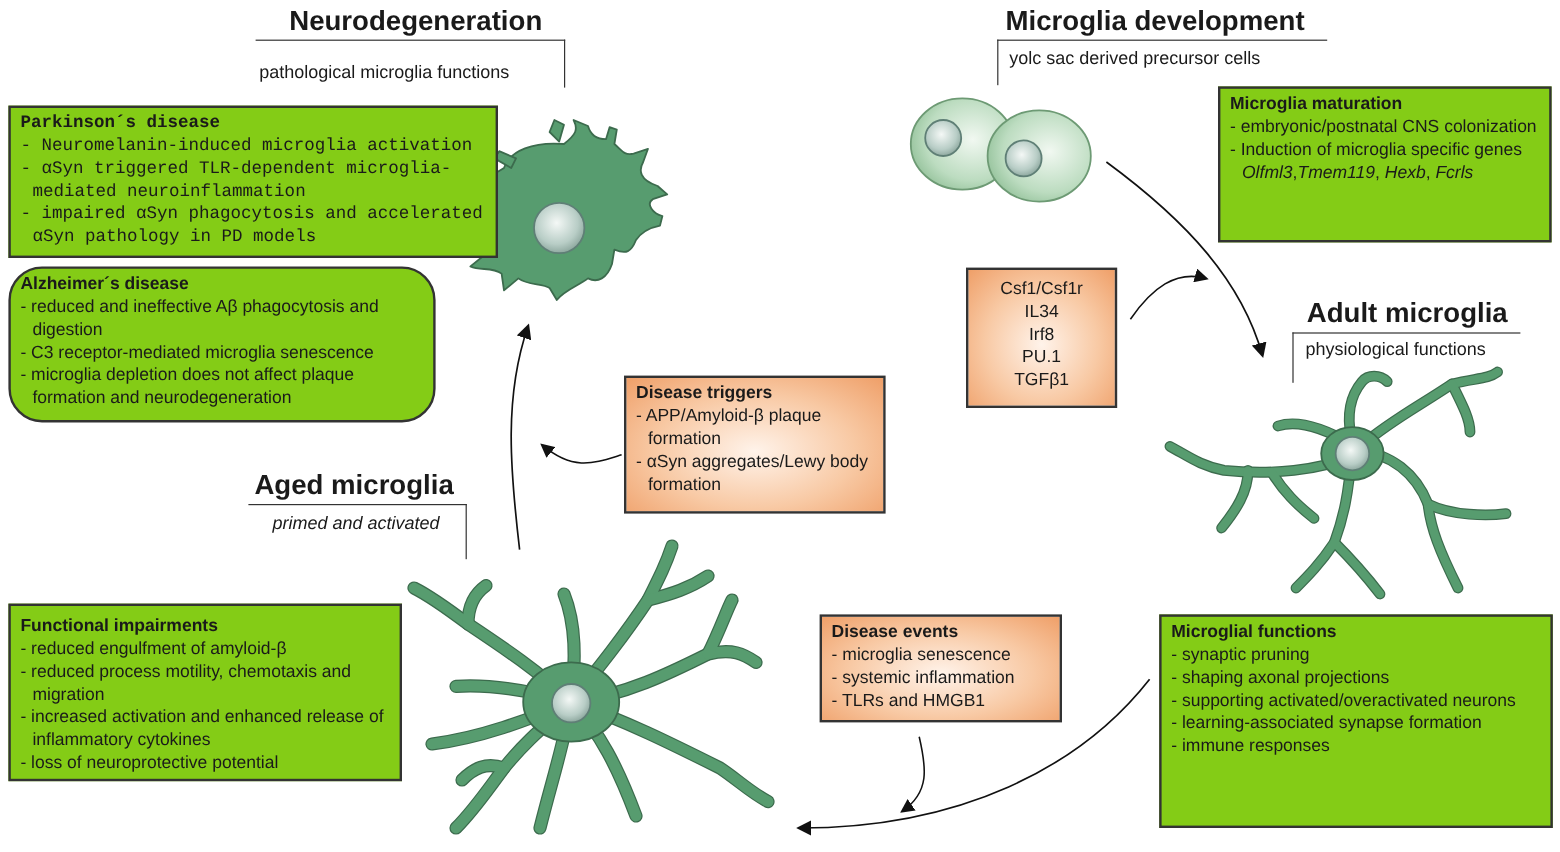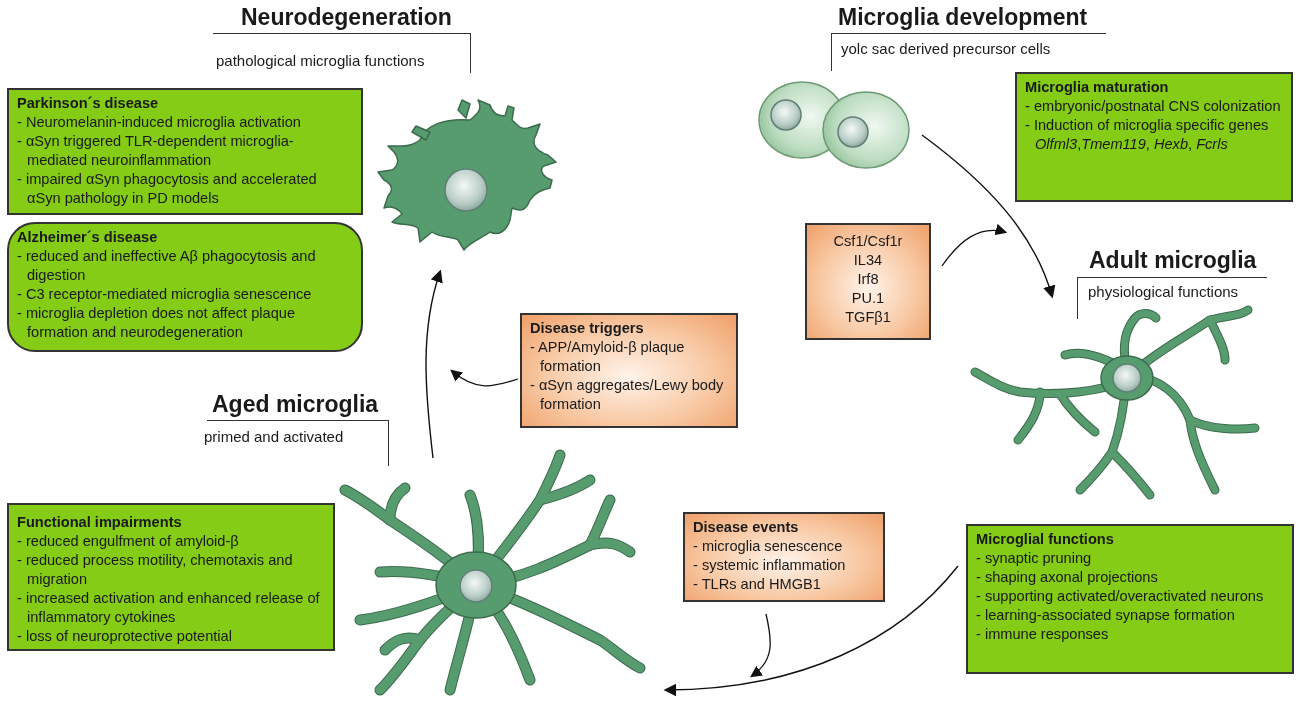--- a/index.html
+++ b/index.html
@@ -142,23 +142,23 @@
 <div class="abs section-sub" style="left:841px; top:40px;">yolc sac derived precursor cells</div>
 
 <div class="abs section-title" style="left:1089px; top:247px;">Adult microglia</div>
 <div class="hline" style="left:1077px; top:277px; width:190px;"></div>
 <div class="vline" style="left:1077px; top:277px; height:42px;"></div>
 <div class="abs section-sub" style="left:1088px; top:283px;">physiological functions</div>
 
 <div class="abs section-title" style="left:212px; top:391px;">Aged microglia</div>
 <div class="hline" style="left:207px; top:420px; width:182px;"></div>
 <div class="vline" style="left:388px; top:420px; height:46px;"></div>
-<div class="abs section-sub" style="left:204px; top:428px;">primed and activated</div>
-
-<div class="box grey" style="left:7px; top:88px; width:356px; height:127px;">
+<div class="abs section-sub" style="left:227px; top:428px;font-style:italic;">primed and activated</div>
+
+<div class="box grey" style="left:7px; top:88px; width:408px; height:127px;font-family:Liberation Mono, monospace;">
   <div class="bh">Parkinson´s disease</div>
   <div class="li">- Neuromelanin-induced microglia activation</div>
   <div class="li">- αSyn triggered TLR-dependent microglia-mediated neuroinflammation</div>
   <div class="li">- impaired αSyn phagocytosis and accelerated αSyn pathology in PD models</div>
 </div>
 
 <div class="box grey" style="left:7px; top:222px; width:356px; height:130px;border-radius:28px;">
   <div class="bh">Alzheimer´s disease</div>
   <div class="li">- reduced and ineffective Aβ phagocytosis and digestion</div>
   <div class="li">- C3 receptor-mediated microglia senescence</div>
@@ -193,20 +193,20 @@
   <div class="li">- loss of neuroprotective potential</div>
 </div>
 
 <div class="box orange" style="left:683px; top:512px; width:202px; height:90px;">
   <div class="bh">Disease events</div>
   <div class="li">- microglia senescence</div>
   <div class="li">- systemic inflammation</div>
   <div class="li">- TLRs and HMGB1</div>
 </div>
 
-<div class="box grey" style="left:966px; top:512px; width:328px; height:150px;margin-top:12px;">
+<div class="box grey" style="left:966px; top:512px; width:328px; height:178px;">
   <div class="bh">Microglial functions</div>
   <div class="li">- synaptic pruning</div>
   <div class="li">- shaping axonal projections</div>
   <div class="li">- supporting activated/overactivated neurons</div>
   <div class="li">- learning-associated synapse formation</div>
   <div class="li">- immune responses</div>
 </div>
 
 </body></html>

